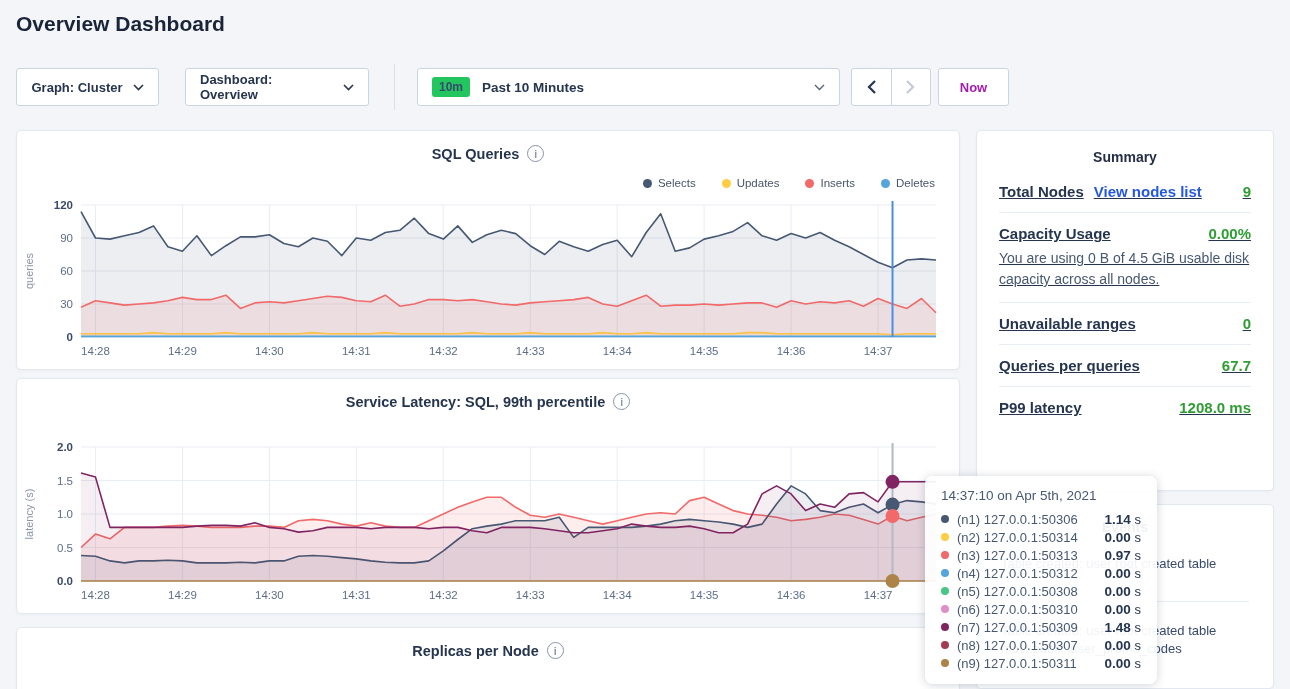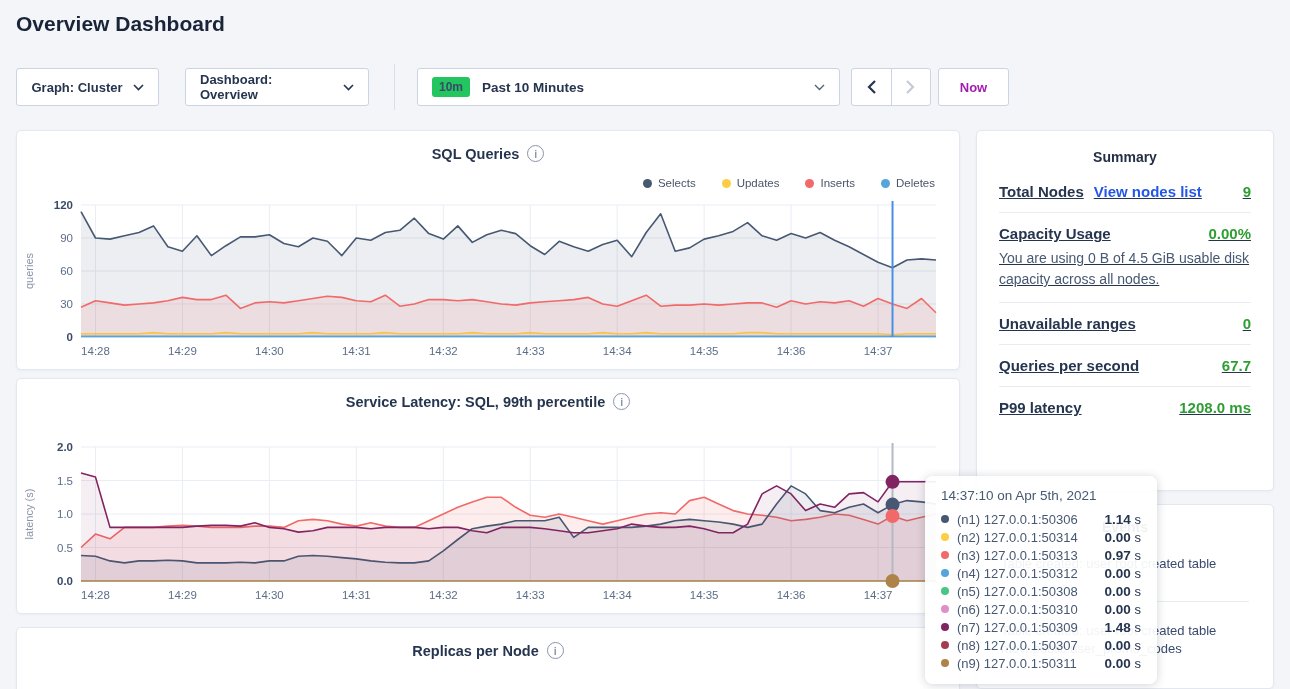--- a/index.html
+++ b/index.html
@@ -263,21 +263,21 @@
   <div class="sum-row">
     <span class="sum-label">Capacity Usage</span>
     <span class="sum-value">0.00%</span>
     <span class="sum-desc">You are using 0 B of 4.5 GiB usable disk capacity across all nodes.</span>
   </div>
   <div class="sum-row">
     <span class="sum-label">Unavailable ranges</span>
     <span class="sum-value">0</span>
   </div>
   <div class="sum-row">
-    <span class="sum-label">Queries per second</span>
+    <span class="sum-label">Queries per queries</span>
     <span class="sum-value">67.7</span>
   </div>
   <div class="sum-row">
     <span class="sum-label">P99 latency</span>
     <span class="sum-value">1208.0 ms</span>
   </div>
 </div>
 
 <div class="panel" id="panel-events">
   <div class="events-title">Events</div>

